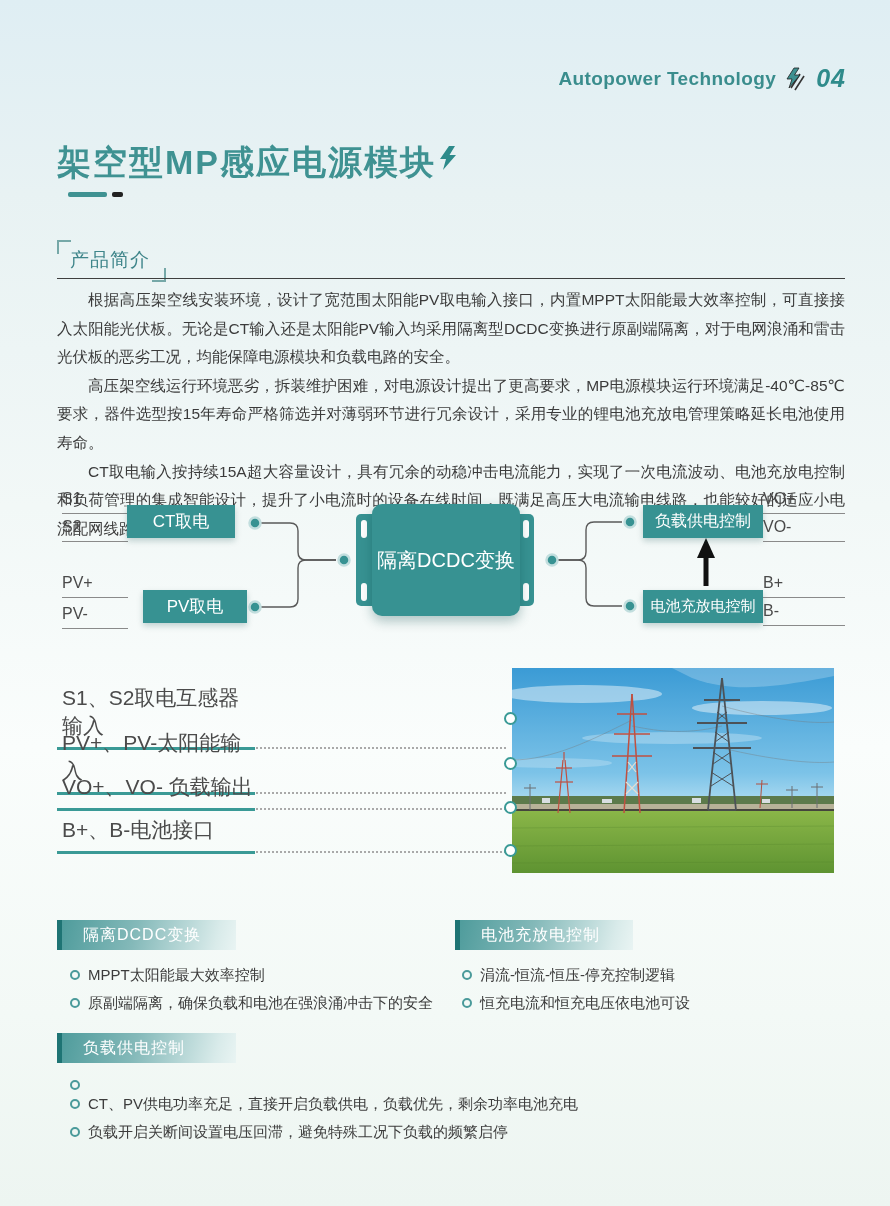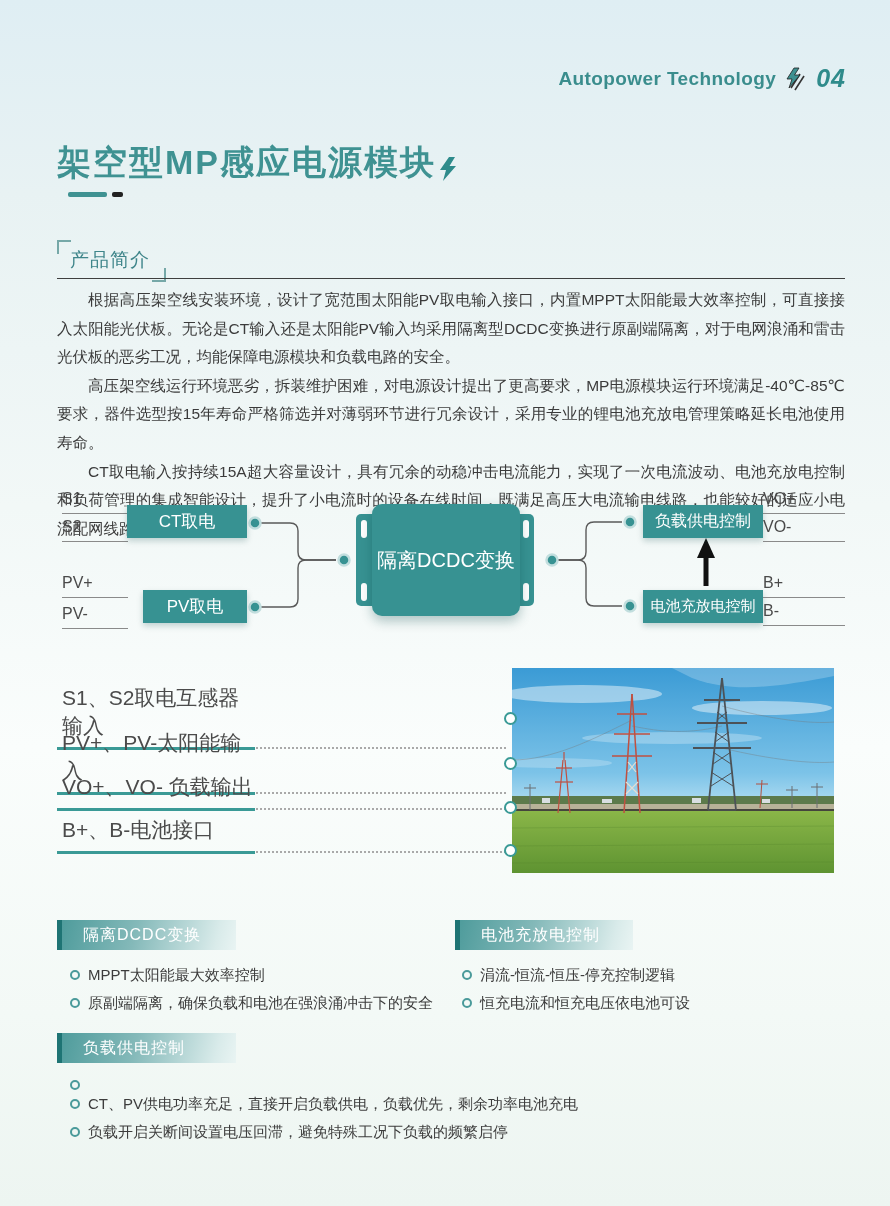--- a/index.html
+++ b/index.html
@@ -6,21 +6,21 @@
   .page{
     position:relative;width:890px;height:1206px;overflow:hidden;
     font-family:"Liberation Sans","DejaVu Sans",sans-serif;
     background:linear-gradient(180deg,#dfeef3 0%,#e8f2f3 16%,#f2f8f7 42%,#fafdfc 62%,#f3f9f6 84%,#edf5f1 100%);
   }
   
   .hdr{position:absolute;top:64px;right:44px;display:flex;align-items:center;gap:9px;}
   .hdr-brand{font-size:19px;color:#3a8d8d;font-weight:600;letter-spacing:.4px;}
   .hdr-num{font-size:25px;color:#2f8b8b;font-weight:bold;font-style:italic;letter-spacing:1px;}
   
-  .title-wrap{position:absolute;left:57px;top:142px;display:flex;align-items:flex-end;}
+  .title-wrap{position:absolute;left:57px;top:142px;display:flex;align-items:center;}
   .title{font-size:34px;font-weight:bold;color:#3f9292;letter-spacing:2px;line-height:1.2;}
   .title-bolt{margin-top:-6px;margin-left:2px;}
   .dash{position:absolute;height:5px;border-radius:2px;}
   .dash-teal{left:68px;top:192px;width:39px;background:#3f9292;}
   .dash-dark{left:112px;top:192px;width:11px;background:#222;}
   
   .intro-head{position:absolute;left:57px;top:240px;font-size:19px;color:#3f858a;padding:7px 16px 9px 13px;letter-spacing:1px;}
   .intro-head::before{content:"";position:absolute;left:0;top:0;width:12px;height:12px;border-left:2px solid #76a8a8;border-top:2px solid #76a8a8;}
   .intro-head::after{content:"";position:absolute;right:0;bottom:0;width:12px;height:12px;border-right:2px solid #76a8a8;border-bottom:2px solid #76a8a8;}
   .rule{position:absolute;left:57px;top:278px;width:788px;height:1px;background:#3f3f3f;}
@@ -34,21 +34,21 @@
   .t-s1{left:62px;top:10px;width:66px;}
   .t-s2{left:62px;top:38px;width:66px;}
   .t-pvp{left:62px;top:94px;width:66px;}
   .t-pvm{left:62px;top:125px;width:66px;}
   .t-vop{left:763px;top:10px;width:82px;}
   .t-vom{left:763px;top:38px;width:82px;}
   .t-bp{left:763px;top:94px;width:82px;}
   .t-bm{left:763px;top:122px;width:82px;}
   .dg-box{position:absolute;background:#379292;color:#fff;display:flex;align-items:center;justify-content:center;
           box-shadow:0 3px 6px rgba(0,70,70,.22);}
-  .b-ct{left:127px;top:25px;width:120px;height:33px;font-size:17px;}
+  .b-ct{left:127px;top:25px;width:108px;height:33px;font-size:17px;}
   .b-pv{left:143px;top:110px;width:104px;height:33px;font-size:17px;}
   .b-load{left:643px;top:25px;width:120px;height:33px;font-size:16px;}
   .b-batt{left:643px;top:110px;width:120px;height:33px;font-size:15px;}
   .b-flange{left:356px;top:34px;width:22px;height:92px;border-radius:5px;box-shadow:none;}
   .b-flange2{left:512px;top:34px;width:22px;height:92px;border-radius:5px;box-shadow:none;}
   .b-dcdc{left:372px;top:24px;width:148px;height:112px;border-radius:10px;font-size:20px;
           box-shadow:0 5px 12px rgba(0,70,70,.3);}
   .slot{position:absolute;width:6px;height:18px;background:#fff;border-radius:3px;}
   .sl1{left:361px;top:40px;} .sl2{left:361px;top:103px;}
   .sl3{left:523px;top:40px;} .sl4{left:523px;top:103px;}

